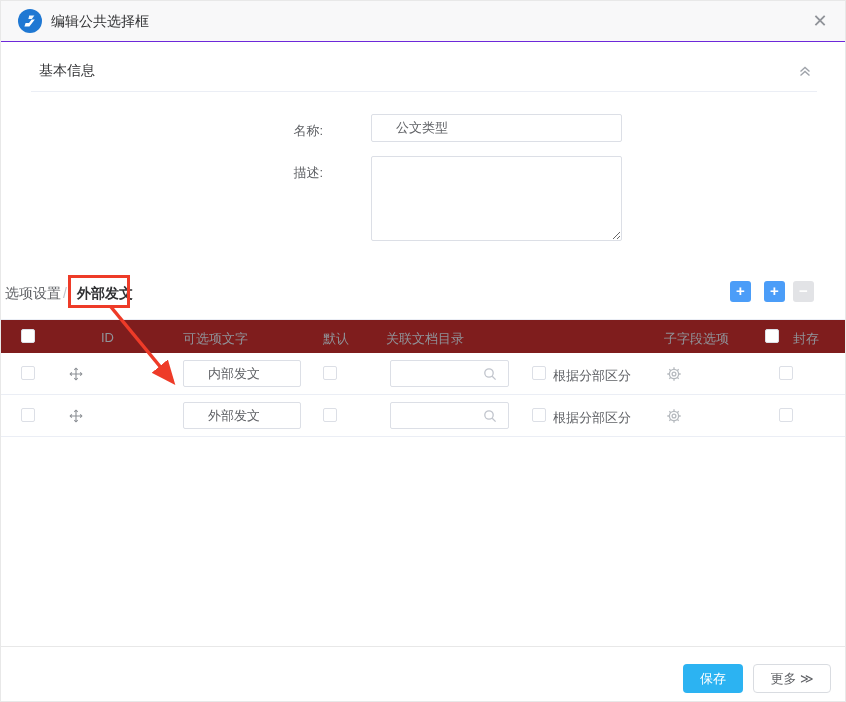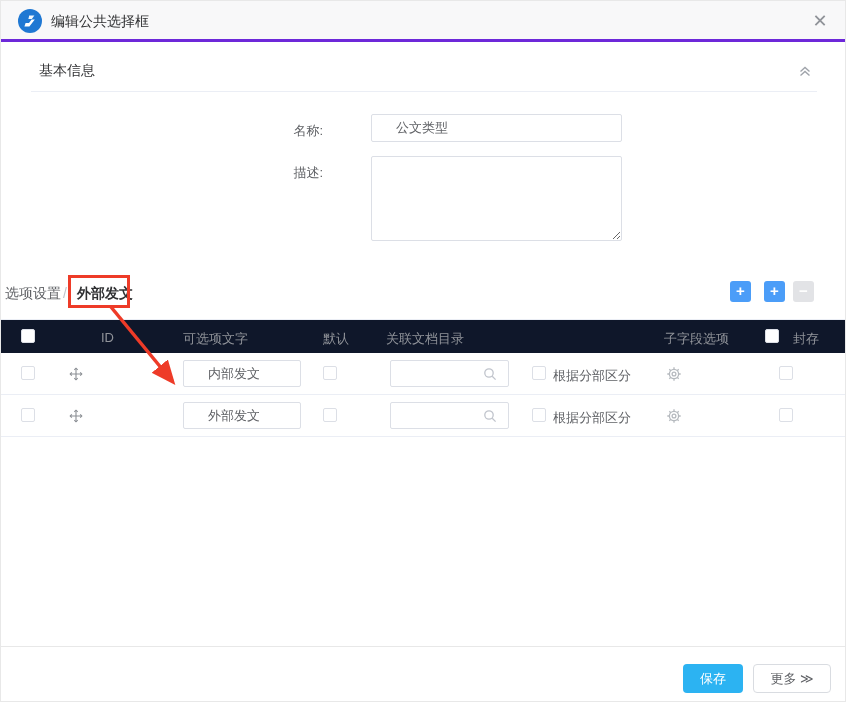--- a/index.html
+++ b/index.html
@@ -4,21 +4,21 @@
 <style>
   * { margin:0; padding:0; box-sizing:border-box; }
   html,body { background:#fff; }
   .stage{
     position:relative; width:846px; height:702px; background:#fff;
     font-family:"Liberation Sans","DejaVu Sans",sans-serif;
     color:#303133; overflow:hidden; border:1px solid #e8e8e8;
   }
   
   .titlebar{ position:absolute; left:0; top:0; width:100%; height:41px;
-    background:#f8f8f9; border-bottom:3px solid #6d28d9; }
+    background:#f8f8f9; border-bottom:1px solid #6d28d9; }
   .app-icon{ position:absolute; left:17px; top:8px; width:24px; height:24px; }
   .dlg-title{ position:absolute; left:50px; top:0; height:41px; line-height:41px;
     font-size:14px; color:#303133; }
   .close-btn{ position:absolute; right:15px; top:10px; width:20px; height:20px;
     font-size:18px; line-height:20px; text-align:center; color:#909399; cursor:pointer; }
   
   .section-title{ position:absolute; left:30px; top:61px; font-size:14px; color:#303133;margin-left:8px; }
   .collapse-icon{ position:absolute; right:32px; top:62px; width:16px; height:16px; cursor:pointer; }
   .section-rule{ position:absolute; left:30px; top:90px; width:786px; height:1px; background:#ebeef5; }
   
@@ -40,21 +40,21 @@
     color:#fff; font-size:15px; font-weight:bold; line-height:20px; text-align:center; cursor:pointer; }
   .btn-blue{ background:#4b9df8; }
   .btn-gray{ background:#e2e3e6; cursor:default; }
   .btn-addcopy{ left:729px; }
   .btn-addcopy::before{ content:""; position:absolute; left:-4px; top:3px; width:20px; height:20px;
     background:#fff; border:1px solid #7cb6fa; border-radius:3px; z-index:-1; }
   .btn-add{ left:763px; }
   .btn-remove{ left:792px; }
   
   .thead{ position:absolute; left:0; top:318px; width:846px; height:48px;
-    background:#0f172a; border-top:1px solid #ebeef5; border-bottom:1px solid #ebeef5; }
+    background:#7f1d1d; border-top:1px solid #ebeef5; border-bottom:1px solid #ebeef5; }
   .thead span{ position:absolute; top:10px; font-size:13px; color:#909399; }
   .trow{ position:absolute; left:0; width:846px; height:42px; background:#fff;
     border-bottom:1px solid #ebeef5; }
   .row1{ top:352px; } .row2{ top:394px; }
   .cbox{ position:absolute; width:14px; height:14px; background:#fff;
     border:1px solid #dcdfe6; border-radius:2px; cursor:pointer; }
   .move-handle{ position:absolute; left:67px; top:13px; width:16px; height:16px; cursor:move; }
   .opt-input{ left:182px; top:7px; width:118px; height:27px; }
   .search-input{ left:389px; top:7px; width:119px; height:27px; padding-right:26px; }
   .search-icon{ position:absolute; left:482px; top:14px; width:14px; height:14px; pointer-events:none; }

